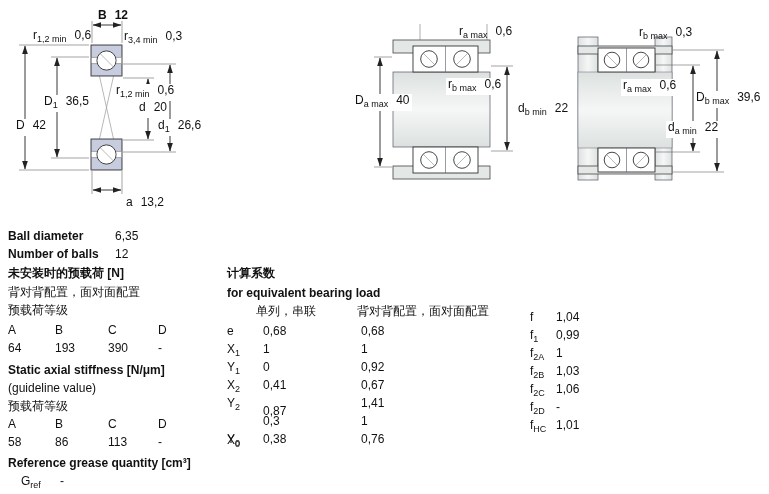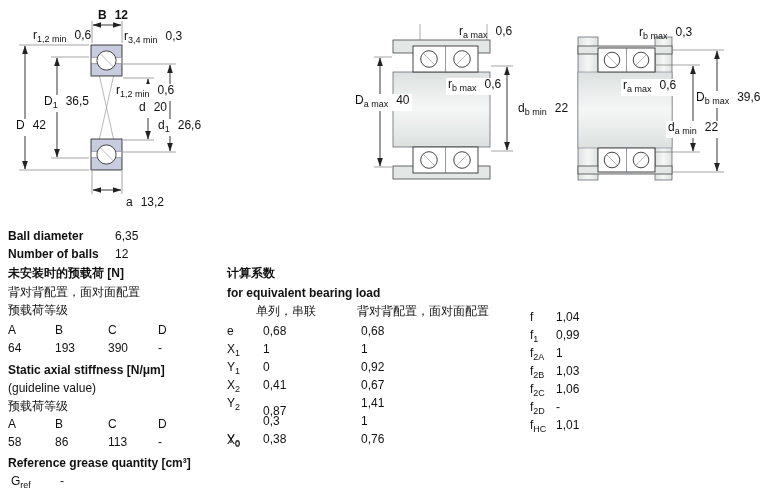--- a/index.html
+++ b/index.html
@@ -195,21 +195,21 @@
   </div>
   <div class="t" style="left:8px; top:435px; width:210px;">
     <span class="cell" style="left:0;">58</span>
     <span class="cell" style="left:47px;">86</span>
     <span class="cell" style="left:100px;">113</span>
     <span class="cell" style="left:150px;">-</span>
   </div>
 
   <div class="t b" style="left:8px; top:456px;">Reference grease quantity [cm³]</div>
   <div class="t" style="left:8px; top:474px; width:120px;">
-    <span class="cell" style="left:3px;"><span>G</span><sub>ref</sub></span>
+    <span class="cell" style="left:13px;"><span>G</span><sub>ref</sub></span>
     <span class="cell" style="left:52px;">-</span>
   </div>
 
   <div class="t b zh" style="left:227px; top:266px;">计算系数</div>
   <div class="t b" style="left:227px; top:286px;">for equivalent bearing load</div>
   <div class="t zh" style="left:256px; top:304px;">单列，串联</div>
   <div class="t zh" style="left:357px; top:304px;">背对背配置，面对面配置</div>
 
   <div class="t" style="left:227px; top:324px; width:280px;">
     <span class="cell" style="left:0;"><span>e</span><sub></sub></span>

